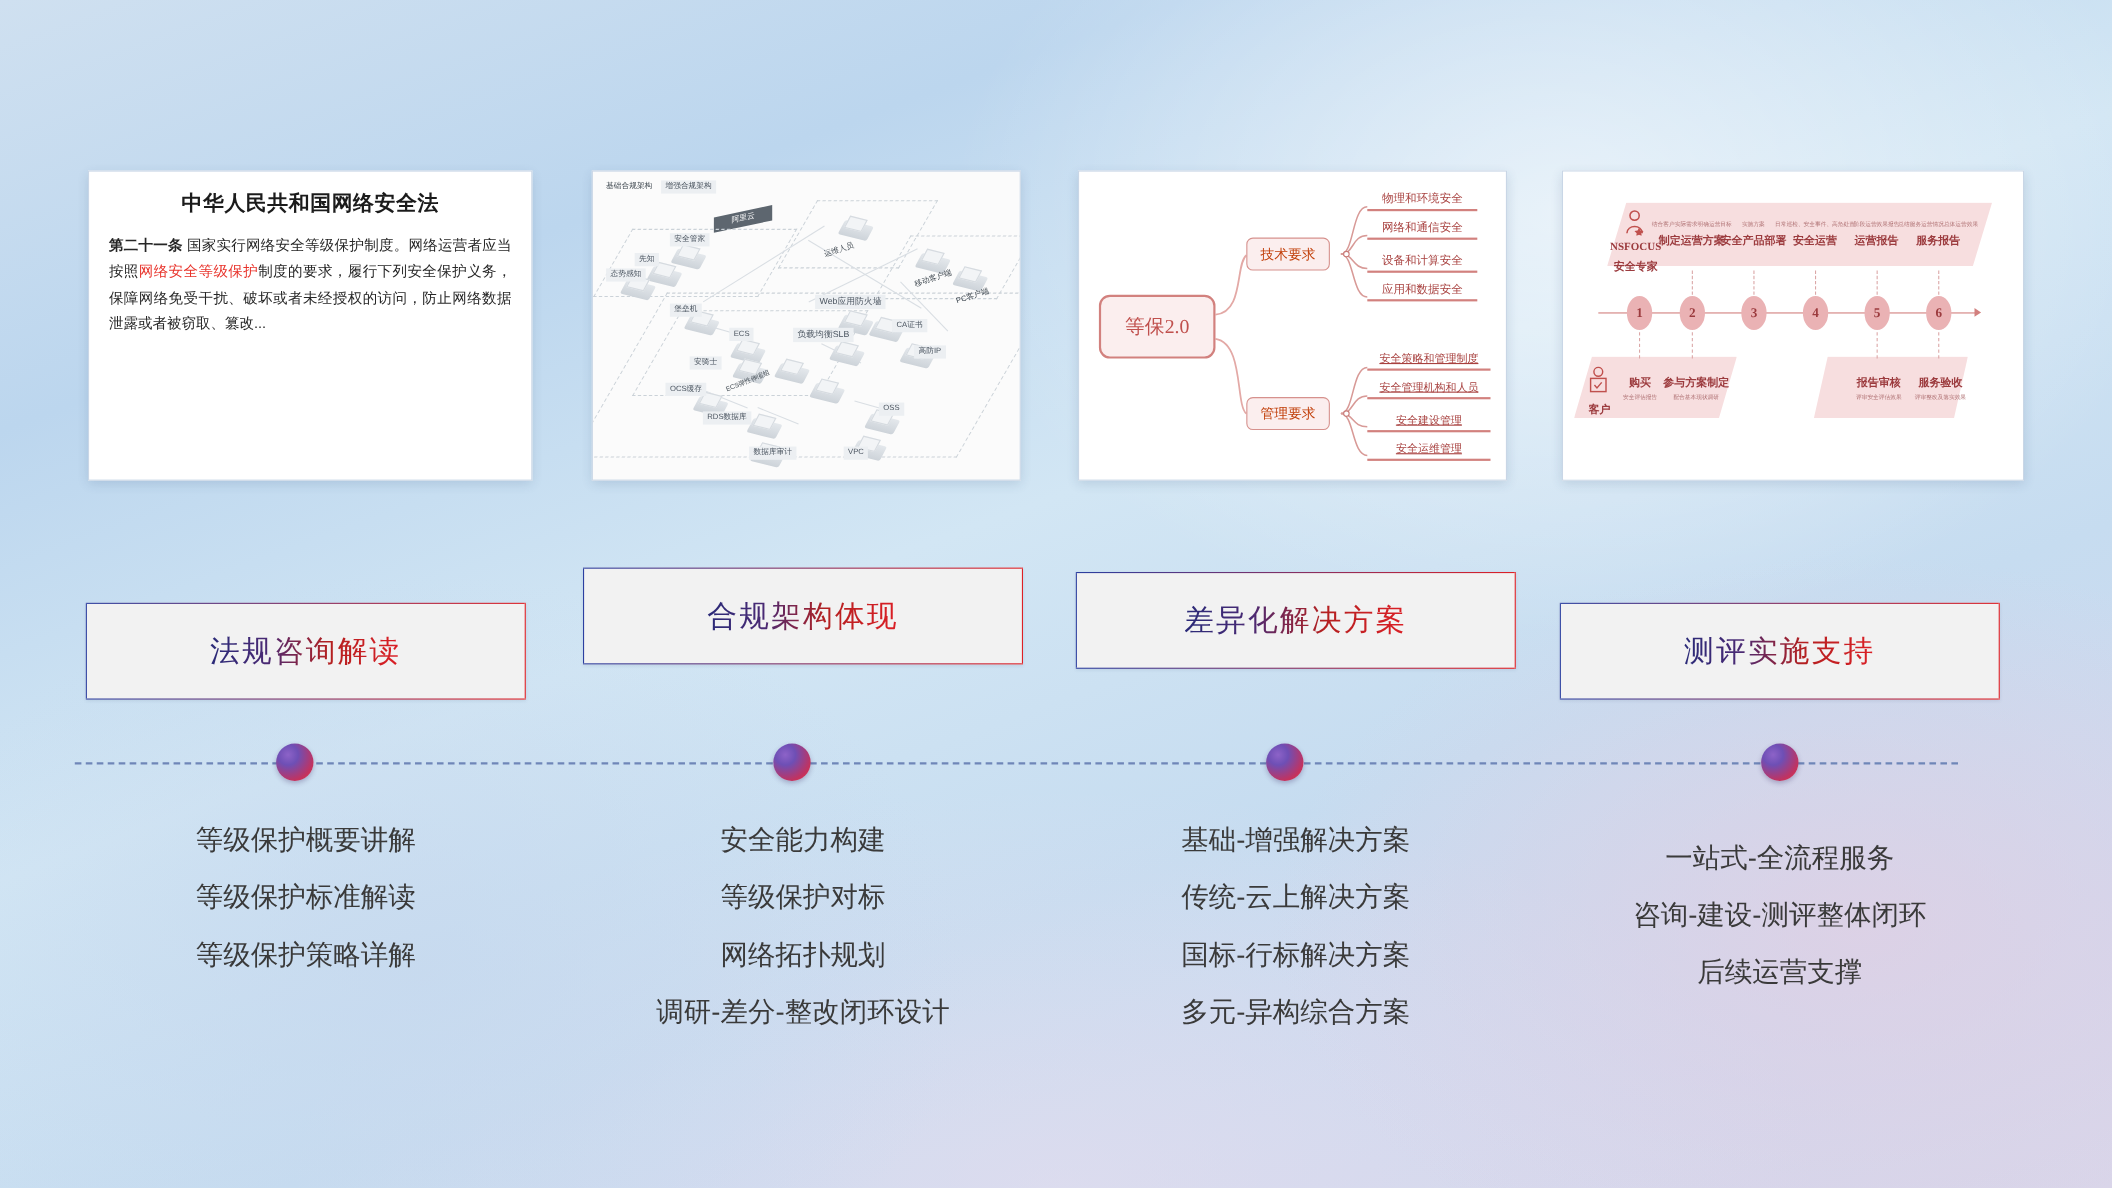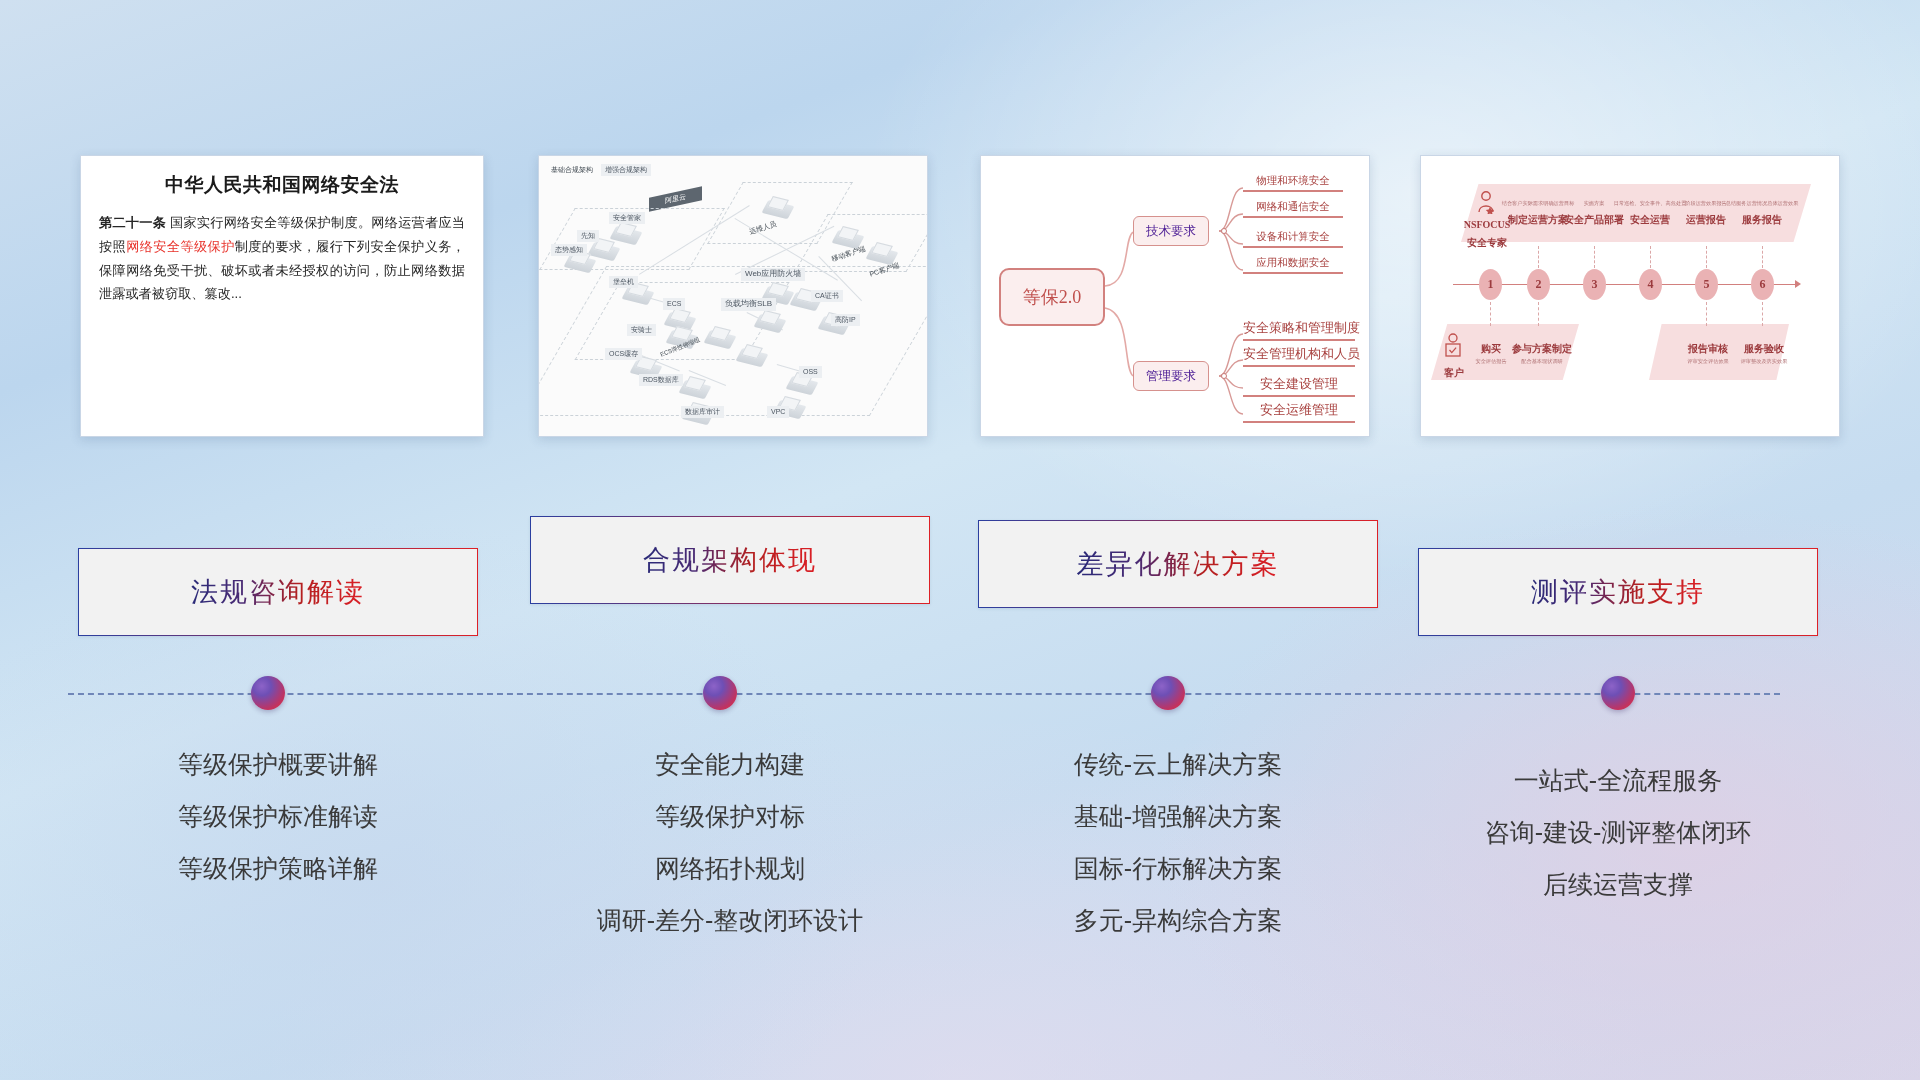--- a/index.html
+++ b/index.html
@@ -73,30 +73,30 @@
   .mm-root {
     position: absolute; left: 18px; top: 112px; width: 106px; height: 58px;
     border: 2px solid #d2817e; border-radius: 10px; background: #fbeeee;
     display: flex; align-items: center; justify-content: center;
     font-size: 18px; color: #c0504d; font-family: "Liberation Serif", serif;
   }
   .mm-branch {
     position: absolute; width: 76px; height: 30px;
     border: 1.5px solid #d6918d; border-radius: 6px; background: #fbeeee;
     display: flex; align-items: center; justify-content: center;
-    font-size: 12.5px; color: #4c1d95; font-family: "Liberation Serif", serif;
+    font-size: 12.5px; color: #c2410c; font-family: "Liberation Serif", serif;
   }
   .mm-branch.tech { left: 152px; top: 60px; }
   .mm-branch.mgmt { left: 152px; top: 205px; }
   .mm-leaf {
     position: absolute; width: 100px; font-size: 10.5px; color: #a8413f;
     font-family: "Liberation Serif", serif; text-align: center;
     padding-bottom: 2px; border-bottom: 2px solid #d2817e; white-space: nowrap;
   }
-  .mm-leaf.wide { width: 112px; font-size: 13px; }
+  .mm-leaf.wide { width: 112px; font-size: 10px; text-decoration: underline; }
   .mm-dot {
     position: absolute; width: 6px; height: 6px; border-radius: 50%;
     border: 1px solid #c87a77; background: #fff;
   }
 
   
   .card4 { left: 1420px; top: 155px; width: 420px; height: 282px; }
   .tl { position: absolute; inset: 0; background: #fff; }
   .tl-band {
     position: absolute; background: #f7dedf;
@@ -448,22 +448,22 @@
   <div class="li">等级保护标准解读</div>
   <div class="li">等级保护策略详解</div>
 </div>
 <div class="blist bl2">
   <div class="li">安全能力构建</div>
   <div class="li">等级保护对标</div>
   <div class="li">网络拓扑规划</div>
   <div class="li">调研-差分-整改闭环设计</div>
 </div>
 <div class="blist bl3">
+  <div class="li">基础-增强解决方案</div>
   <div class="li">传统-云上解决方案</div>
-  <div class="li">基础-增强解决方案</div>
   <div class="li">国标-行标解决方案</div>
   <div class="li">多元-异构综合方案</div>
 </div>
 <div class="blist bl4" style="top:768px;">
   <div class="li">一站式-全流程服务</div>
   <div class="li">咨询-建设-测评整体闭环</div>
   <div class="li">后续运营支撑</div>
 </div>
 
 </body></html>

